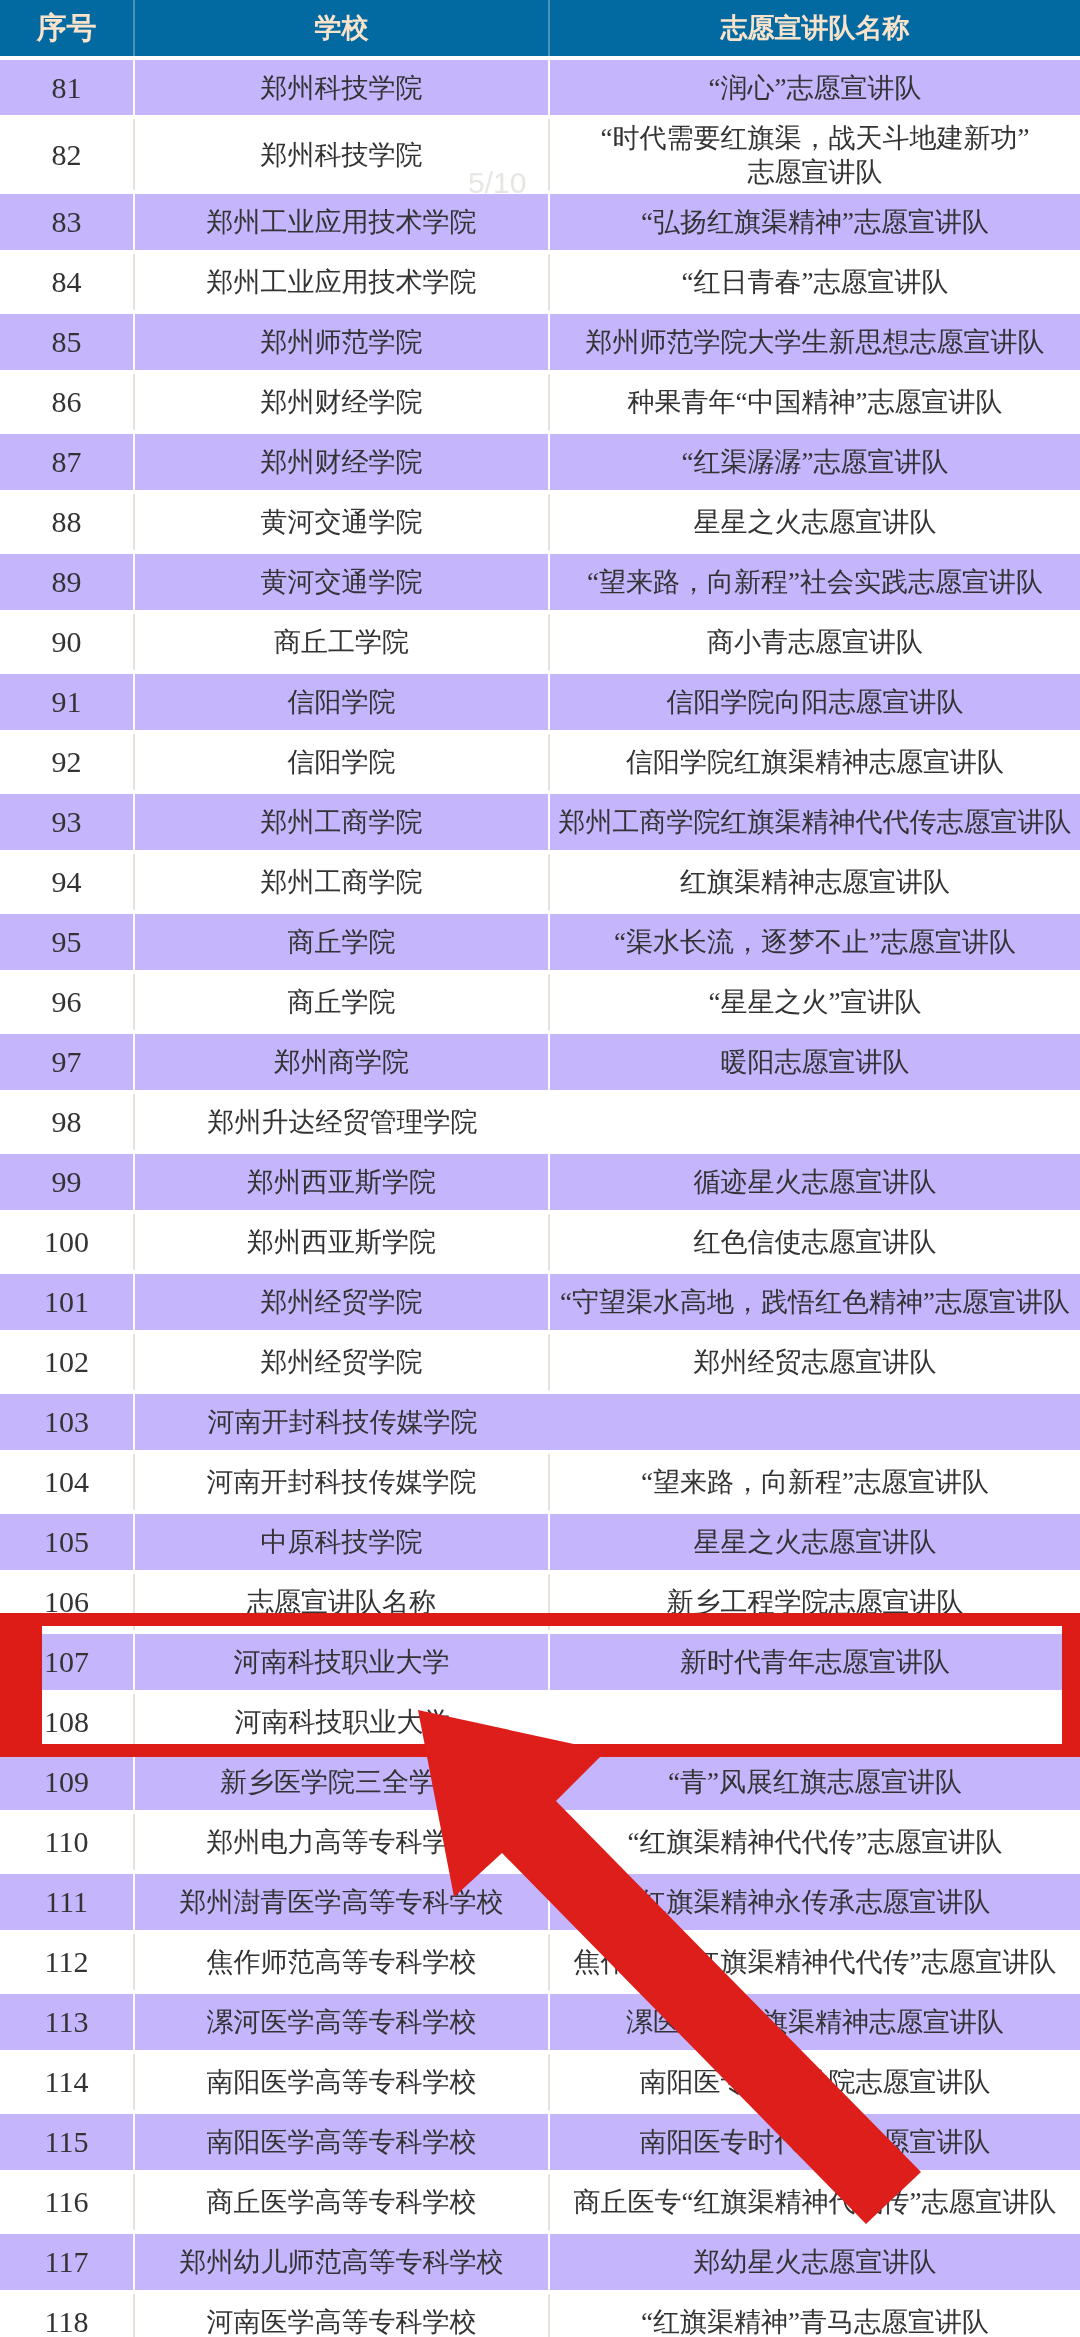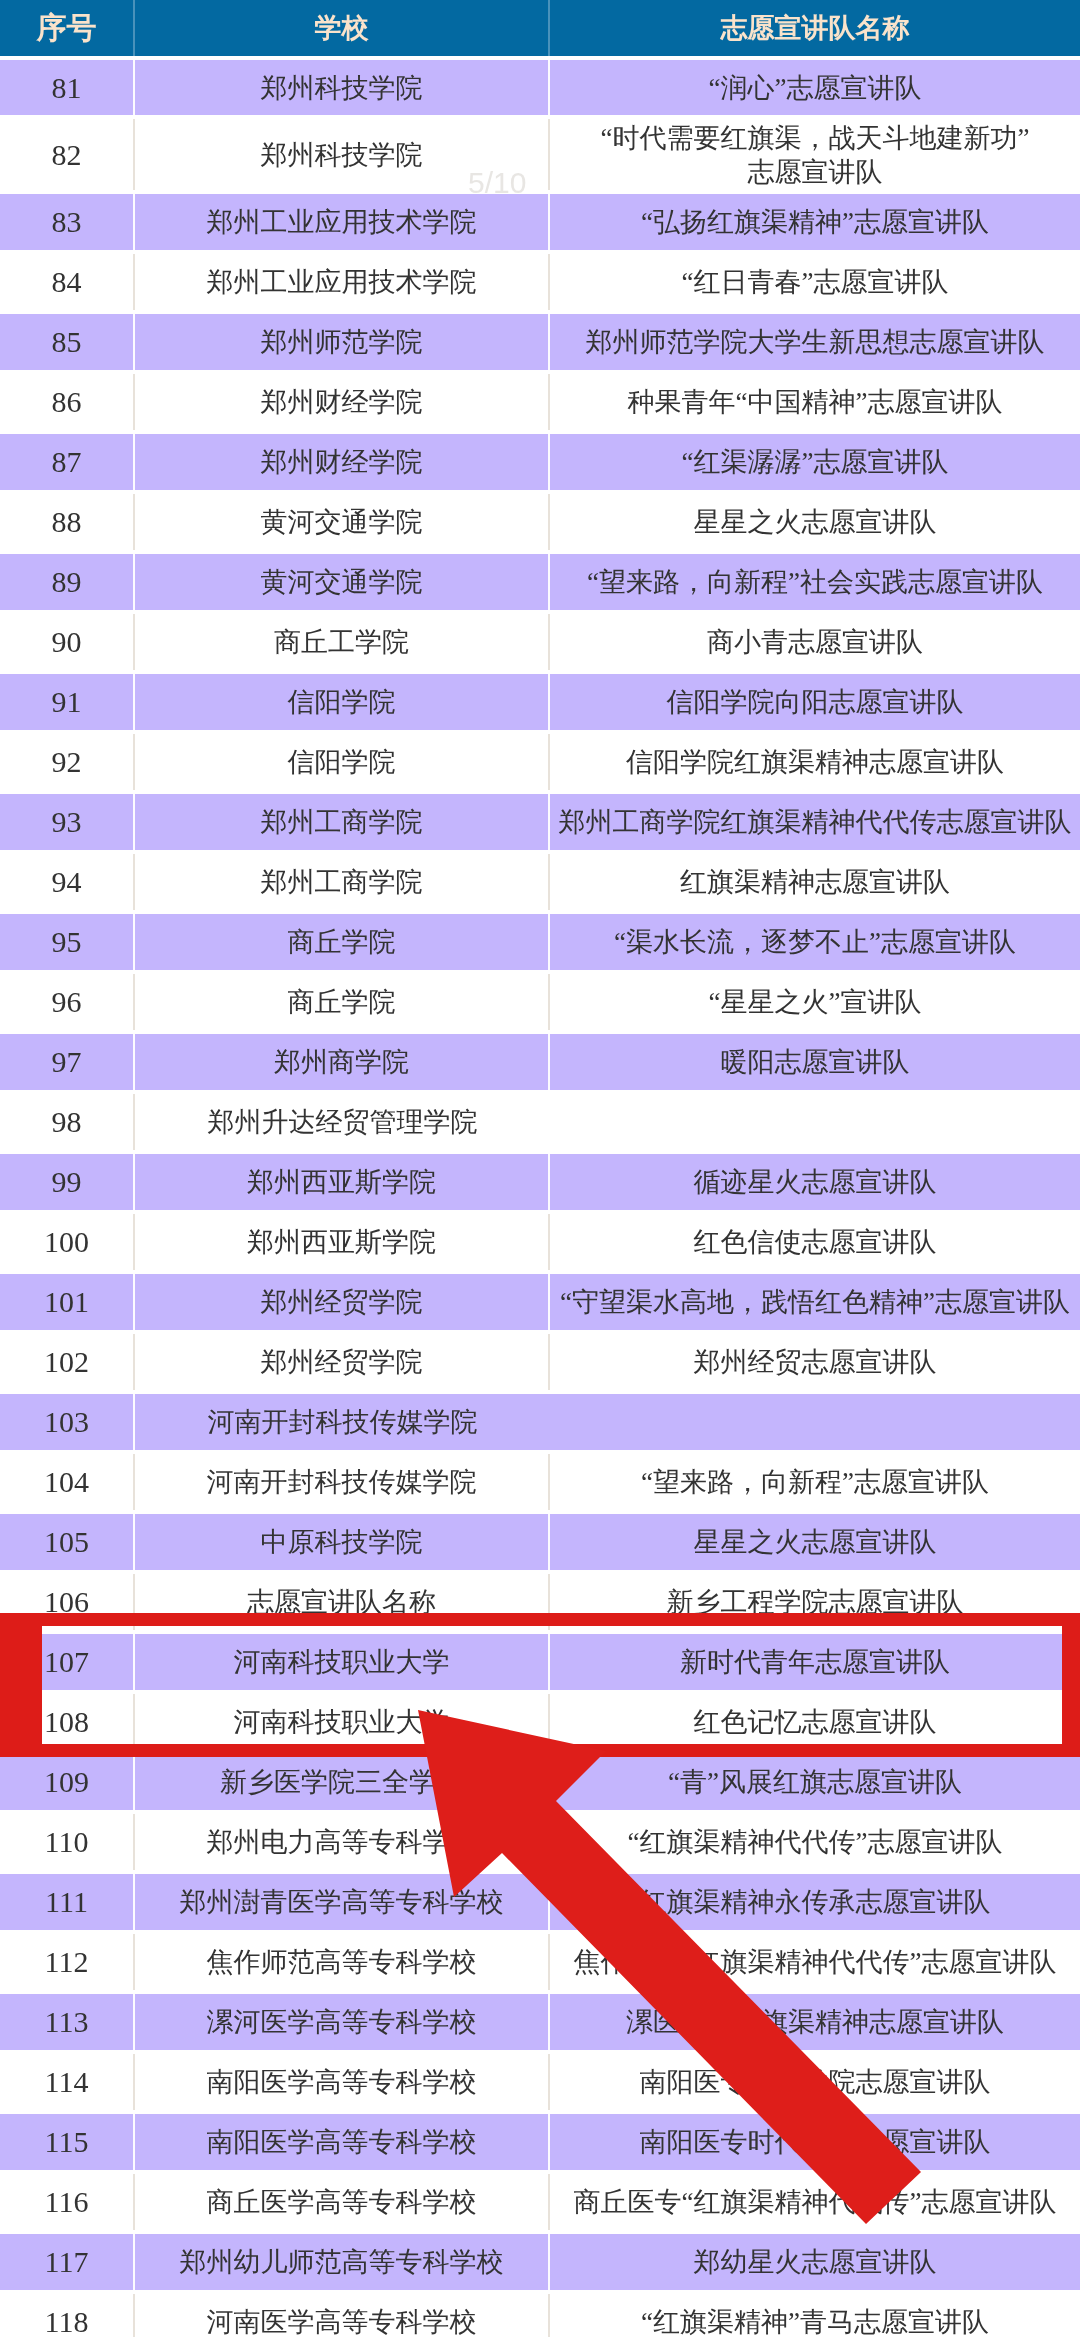--- a/index.html
+++ b/index.html
@@ -188,21 +188,20 @@
     <div class="cell c-team">新乡工程学院志愿宣讲队</div>
   </div>
       <div class="row peach">
     <div class="cell c-no">107</div>
     <div class="cell c-school">河南科技职业大学</div>
     <div class="cell c-team">新时代青年志愿宣讲队</div>
   </div>
       <div class="row white">
     <div class="cell c-no">108</div>
     <div class="cell c-school">河南科技职业大学</div>
-    <div class="cell c-team">红色记忆志愿宣讲队</div>
   </div>
       <div class="row peach">
     <div class="cell c-no">109</div>
     <div class="cell c-school">新乡医学院三全学院</div>
     <div class="cell c-team">“青”风展红旗志愿宣讲队</div>
   </div>
       <div class="row white">
     <div class="cell c-no">110</div>
     <div class="cell c-school">郑州电力高等专科学校</div>
     <div class="cell c-team">“红旗渠精神代代传”志愿宣讲队</div>

